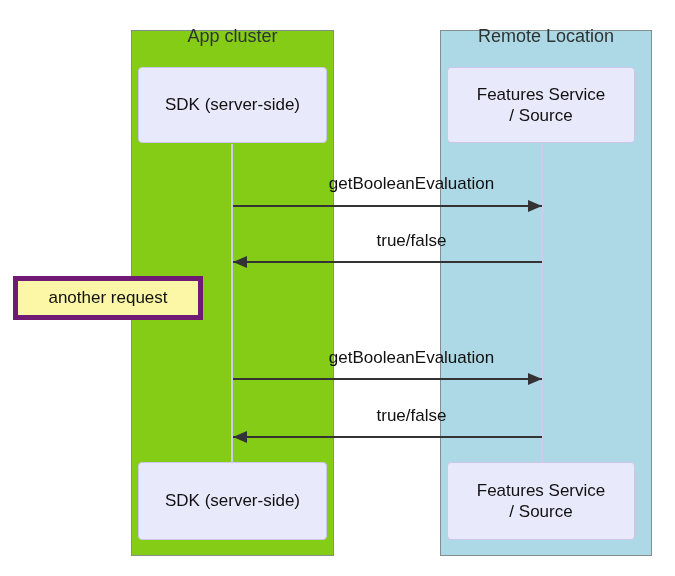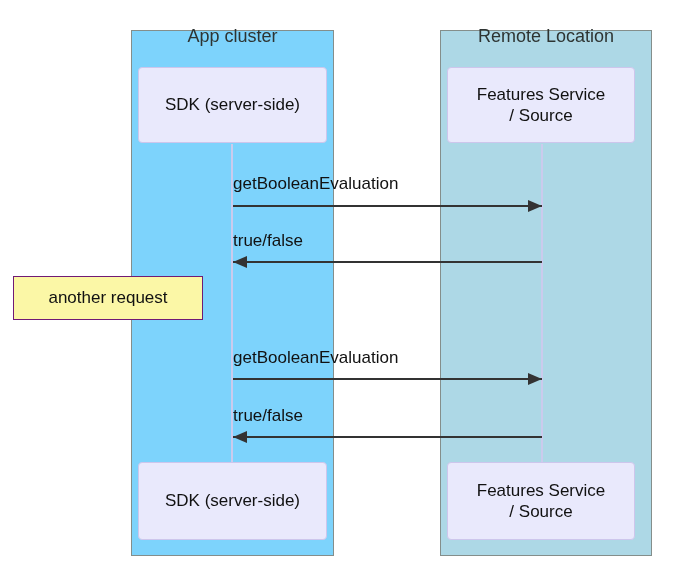--- a/index.html
+++ b/index.html
@@ -1,49 +1,49 @@
 <!DOCTYPE html>
 <html><head>
 <meta charset="utf-8">
 <style>
   html,body{margin:0;padding:0;background:#ffffff;}
   #canvas{
     position:relative;width:675px;height:576px;background:#ffffff;
     font-family:"Liberation Sans", sans-serif;color:#1a1a1a;overflow:hidden;
   }
   .group{position:absolute;top:30px;height:526px;border:1px solid #848e8b;box-sizing:border-box;}
-  .group-left{left:131px;width:203px;background:#7dd3fc;}
+  .group-left{left:131px;width:203px;background:#84cc16;}
   .group-right{left:440px;width:212px;background:#add8e6;}
   .group-label{
     position:absolute;top:-5px;left:0;right:0;text-align:center;
     font-size:18px;color:#2e3432;white-space:nowrap;
   }
   .lifeline{position:absolute;width:2px;top:144px;height:318px;background:#cbcbed;}
   .lifeline-left{left:231px;}
   .lifeline-right{left:541px;}
   .actor{
     position:absolute;background:#e9e9fc;border:1px solid #cdc6ec;border-radius:4px;
     box-sizing:border-box;display:flex;align-items:center;justify-content:center;
     text-align:center;font-size:17px;color:#111;line-height:1.25;
   }
   .actor-tl{left:138px;top:67px;width:189px;height:76px;}
   .actor-tr{left:447px;top:67px;width:188px;height:76px;}
   .actor-bl{left:138px;top:462px;width:189px;height:78px;}
   .actor-br{left:447px;top:462px;width:188px;height:78px;}
   .msg-label{
-    position:absolute;left:233px;width:357px;text-align:left;
+    position:absolute;left:233px;width:357px;text-align:center;
     font-size:17px;color:#111;white-space:nowrap;
   }
   .msg-line{position:absolute;left:233px;width:309px;height:0;border-top:2px solid #333333;}
   .head{position:absolute;width:0;height:0;border-top:6px solid transparent;border-bottom:6px solid transparent;}
   .head-right{left:528px;border-left:14px solid #333333;}
   .head-left{left:233px;border-right:14px solid #333333;}
   .note{
     position:absolute;left:13px;top:276px;width:190px;height:44px;box-sizing:border-box;
-    background:#fbf7a6;border:1px solid #701a75;display:flex;align-items:center;
+    background:#fbf7a6;border:5px solid #701a75;display:flex;align-items:center;
     justify-content:center;font-size:17px;color:#111;
   }
 </style>
 </head>
 <body>
 
 <div id="canvas">
 
   <div class="group group-left">
     <div class="group-label">App cluster</div>

